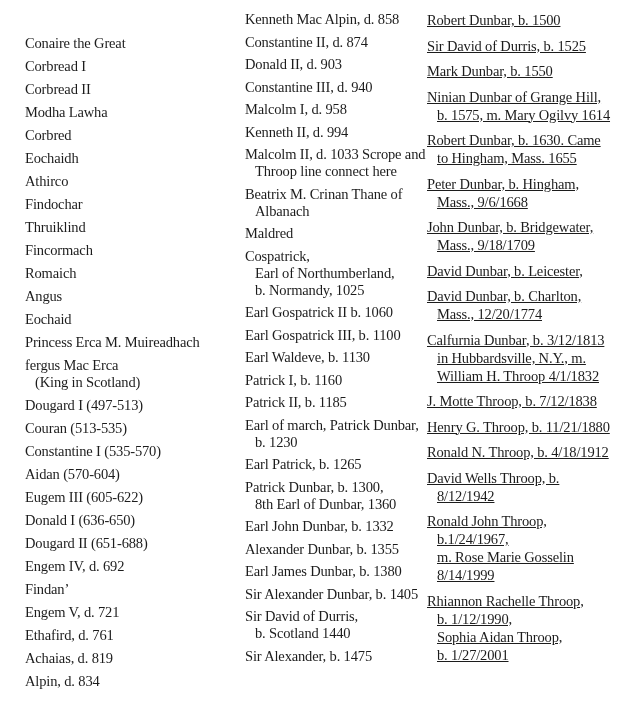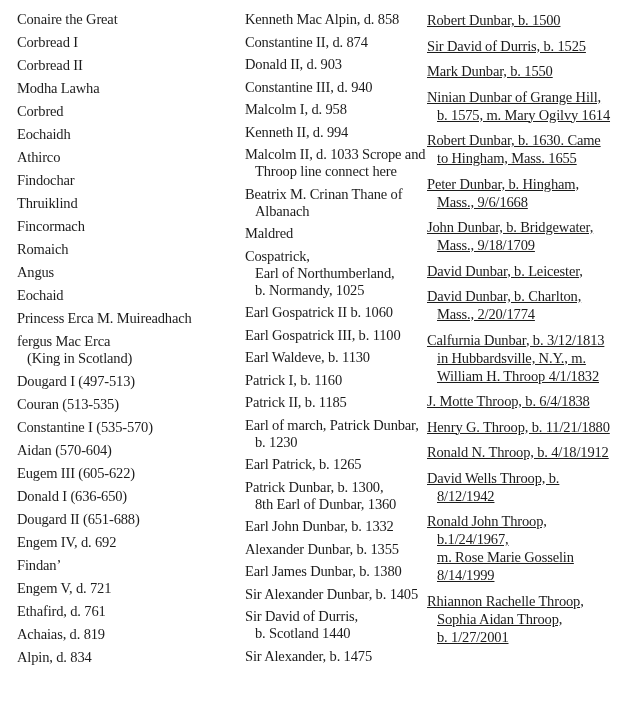--- a/index.html
+++ b/index.html
@@ -18,21 +18,21 @@
     position: relative;
     width: 640px;
     height: 717px;
     background: #ffffff;
   }
   .col {
     position: absolute;
     top: 11px;
     white-space: nowrap;
   }
-  .col-1 { left: 17px;  width: 196px; }
+  .col-1 { left: 25px;  width: 196px; margin-top: 24px; }
   .col-2 { left: 245px; width: 194px; }
   .col-3 { left: 427px; width: 210px; }
   .entry {
     font-size: 14.5px;
     letter-spacing: -0.15px;
   }
   .line {
     line-height: 17px;
   }
   .col-3 .line {
@@ -242,45 +242,46 @@
       </div>
       <div class="entry">
         <div class="line">John Dunbar, b. Bridgewater,</div>
         <div class="line cont">Mass., 9/18/1709</div>
       </div>
       <div class="entry">
         <div class="line">David Dunbar, b. Leicester,</div>
       </div>
       <div class="entry">
         <div class="line">David Dunbar, b. Charlton,</div>
-        <div class="line cont">Mass., 2/20/1774</div>
+        <div class="line cont">Mass., 12/20/1774</div>
       </div>
       <div class="entry">
         <div class="line">Calfurnia Dunbar, b. 3/12/1813</div>
         <div class="line cont">in Hubbardsville, N.Y., m.</div>
         <div class="line cont">William H. Throop 4/1/1832</div>
       </div>
       <div class="entry">
-        <div class="line">J. Motte Throop, b. 6/4/1838</div>
+        <div class="line">J. Motte Throop, b. 7/12/1838</div>
       </div>
       <div class="entry">
         <div class="line">Henry G. Throop, b. 11/21/1880</div>
       </div>
       <div class="entry">
         <div class="line">Ronald N. Throop, b. 4/18/1912</div>
       </div>
       <div class="entry">
         <div class="line">David Wells Throop, b.</div>
         <div class="line cont">8/12/1942</div>
       </div>
       <div class="entry">
         <div class="line">Ronald John Throop,</div>
         <div class="line cont">b.1/24/1967,</div>
         <div class="line cont">m. Rose Marie Gosselin</div>
         <div class="line cont">8/14/1999</div>
       </div>
       <div class="entry">
         <div class="line">Rhiannon Rachelle Throop,</div>
+        <div class="line cont">b. 1/12/1990,</div>
         <div class="line cont">Sophia Aidan Throop,</div>
         <div class="line cont">b. 1/27/2001</div>
       </div>
     </div>
 </div>
 
 </body></html>

